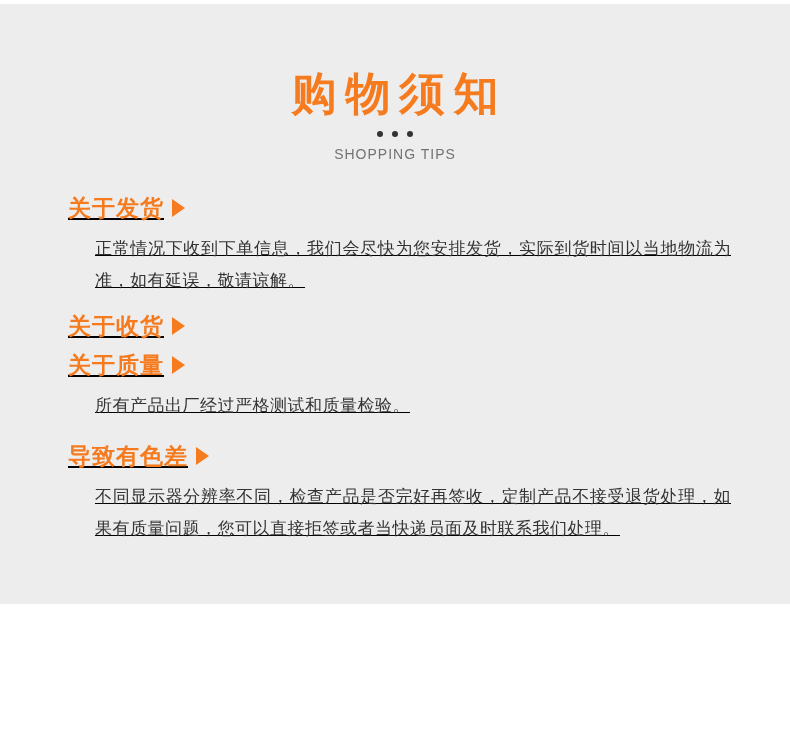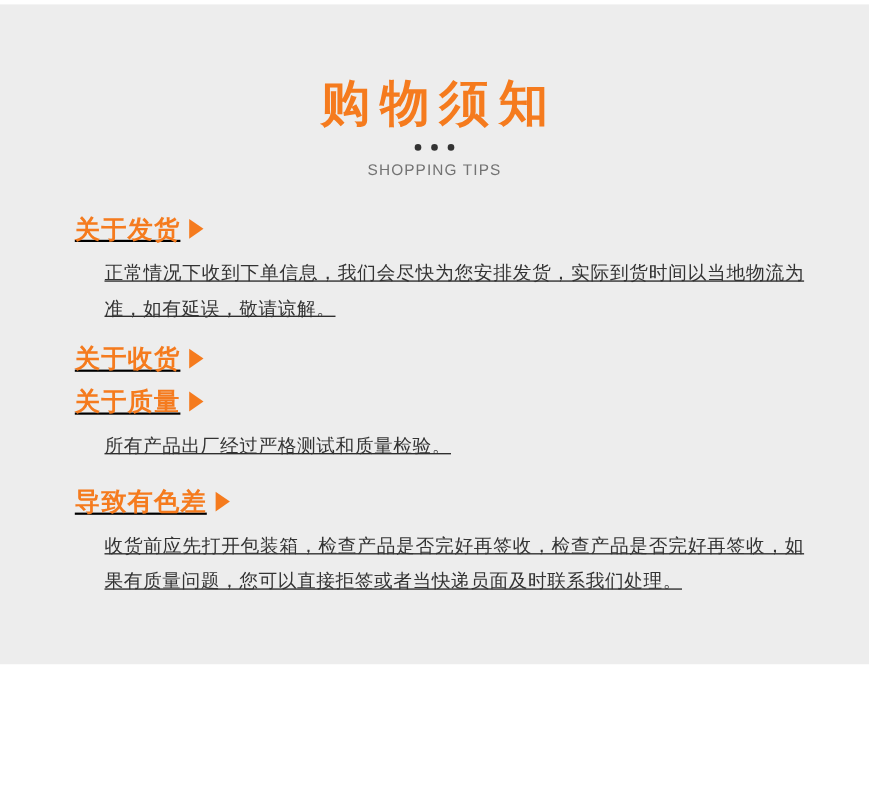--- a/index.html
+++ b/index.html
@@ -162,19 +162,19 @@
       <span class="arrow-right"></span>
     </div>
     <div class="section-body">所有产品出厂经过严格测试和质量检验。</div>
   </div>
 
   <div class="section">
     <div class="section-heading">
       <span class="heading-text">导致有色差</span>
       <span class="arrow-right"></span>
     </div>
-    <div class="section-body">收货前应先打开包装箱，检查产品是否完好再签收，检查产品是否完好再签收，如果有质量问题，您可以直接拒签或者当快递员面及时联系我们处理。</div>
+    <div class="section-body">不同显示器分辨率不同，检查产品是否完好再签收，定制产品不接受退货处理，如果有质量问题，您可以直接拒签或者当快递员面及时联系我们处理。</div>
   </div>
 </div>
 
   <div class="bottom-bar"></div>
 
 </div>
 
 </body></html>

